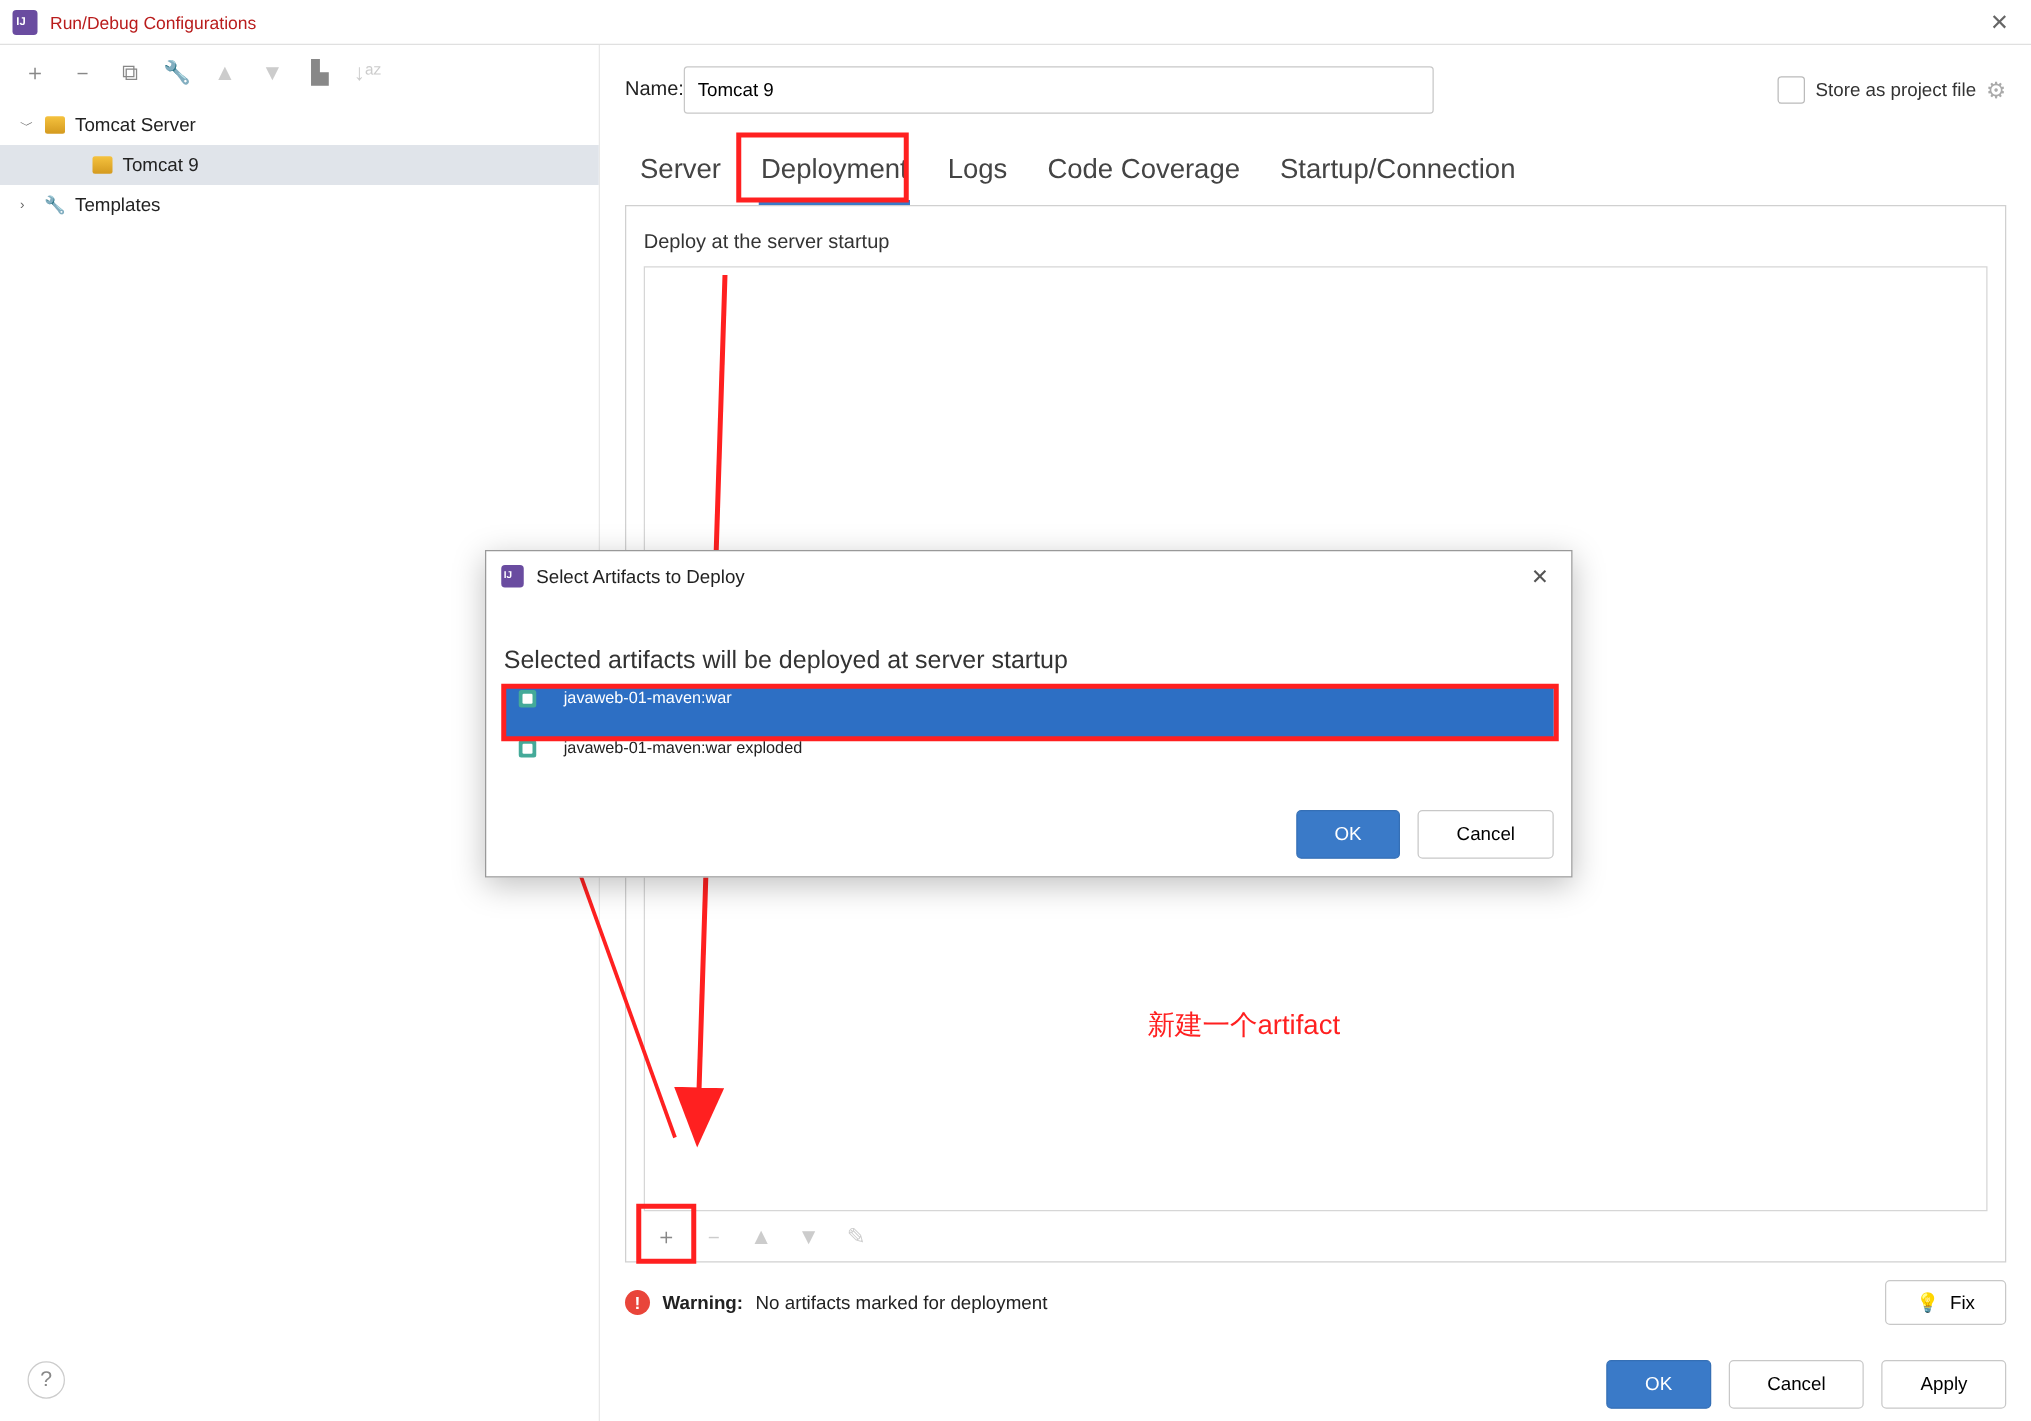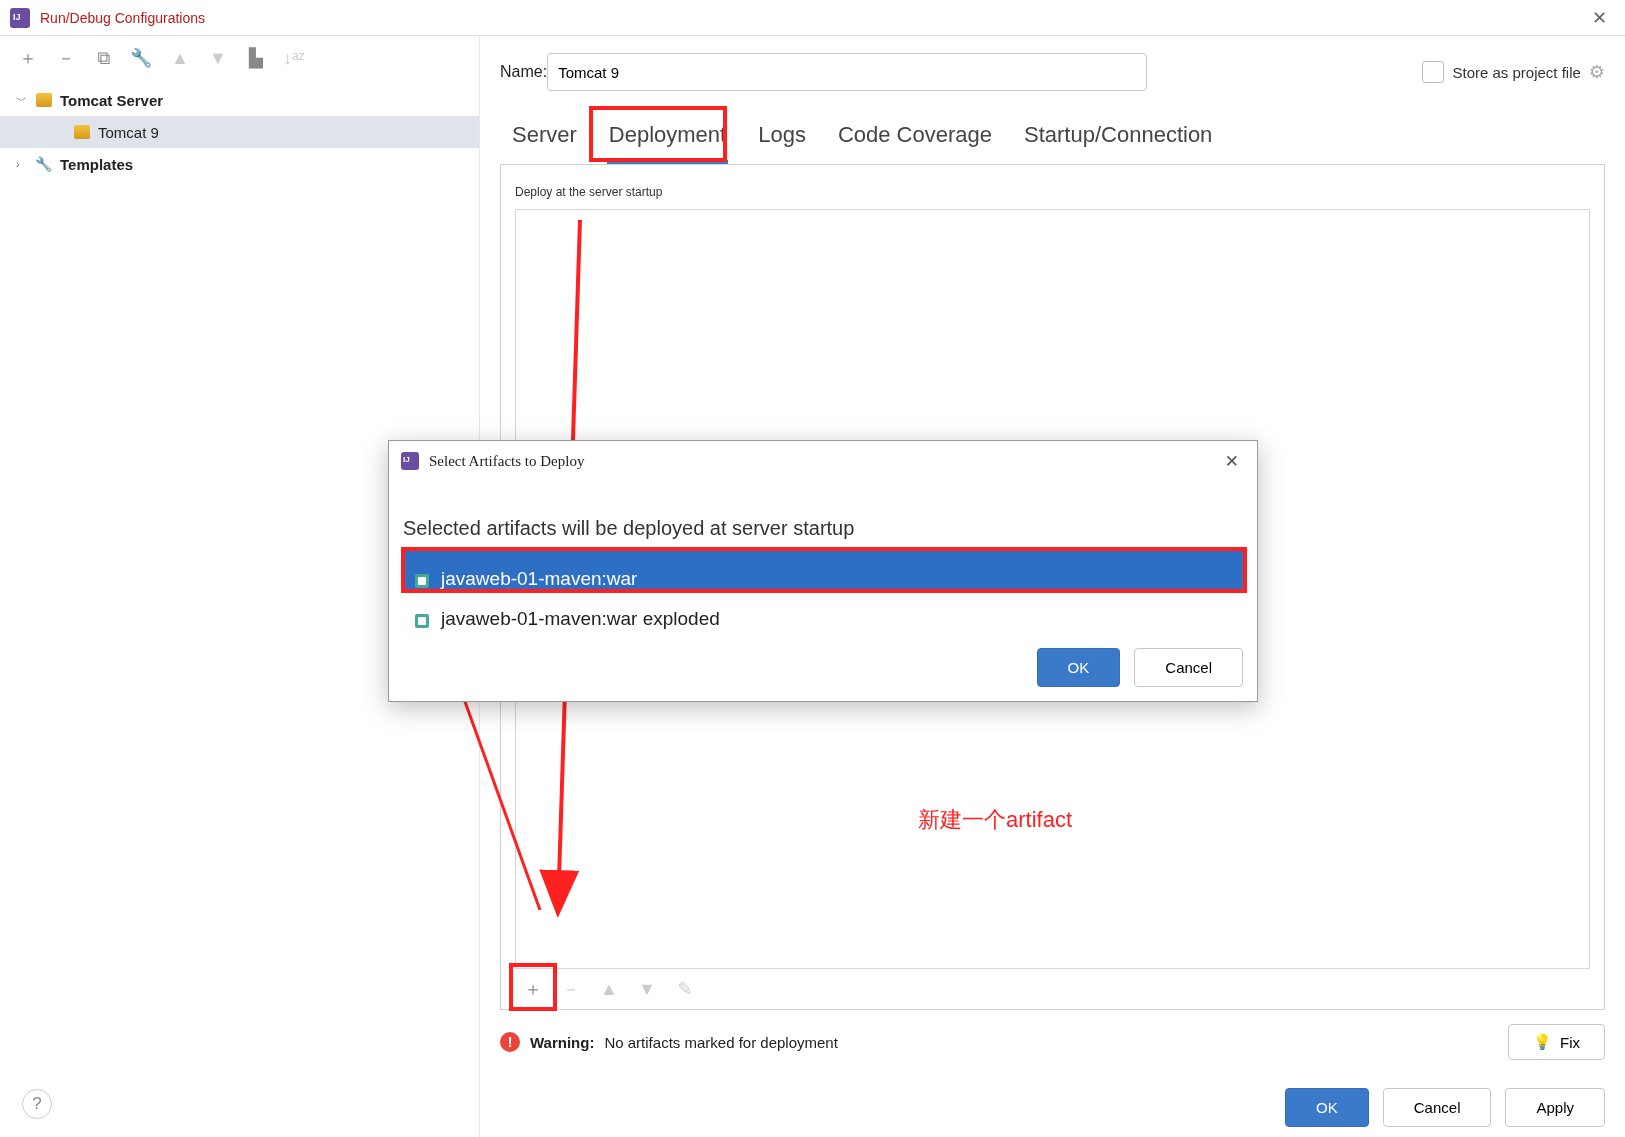--- a/index.html
+++ b/index.html
@@ -13,37 +13,37 @@
 .left-pane { width: 480px; border-right: 1px solid #e8e8e8; display:flex; flex-direction:column; padding-bottom:10px;}
 .left-toolbar { height: 44px; display:flex; align-items:center; gap:18px; padding:0 18px;}
 .tb-icon { width:20px; height:20px; display:flex; align-items:center; justify-content:center; color:#888; cursor:pointer; font-size:18px;}
 .tb-icon.disabled{color:#ccc;}
 .tree { padding: 4px 0; flex:1;}
 .tree-row { display:flex; align-items:center; height:32px; padding:0 16px; cursor:pointer;}
 .tree-row.child{padding-left:72px;}
 .tree-row.selected{background:#e0e4ea;}
 .tree-row .arrow{width:18px;color:#666;font-size:11px;}
 .tree-row .node-icon{width:20px;height:16px;margin-right:6px;display:inline-flex;align-items:center;justify-content:center;}
-.tree-row .bold{font-weight:700;color:#222;font-size:15px;}
+.tree-row .bold{font-weight:400;color:#222;font-size:15px;}
 .tree-row .norm{font-size:15px;color:#222;}
 .cat-icon{width:16px;height:14px;background:linear-gradient(#f5c23e,#d49a1f);border-radius:2px;display:inline-block;}
 .wrench-icon{color:#888;font-size:14px;}
 .right-pane { flex:1; display:flex; flex-direction:column; padding:0 20px 10px 20px; position:relative;}
 .name-row { display:flex; align-items:center; height:60px; padding-top:12px;}
 .name-label{font-size:16px;color:#222;}
 .name-input{flex:0 0 600px;height:38px;border:1px solid #c8c8c8;border-radius:3px;padding:0 10px;font-size:15px;}
 .store-wrap{margin-left:auto;display:flex;align-items:center;gap:8px;font-size:15px;color:#333;}
 .store-wrap .chk{width:22px;height:22px;border:1px solid #bbb;border-radius:3px;}
 .gear-gray{color:#aaa;font-size:18px;}
 .tabs-row{display:flex;gap:28px;padding:20px 0 0 10px;font-size:22px;color:#444;position:relative;}
 .tabs-row .tab{padding:6px 2px 12px 2px;cursor:pointer;}
 .tabs-row .tab.active{border-bottom:4px solid #3a7ac8;font-weight:500;}
 .redbox-tab{position:absolute;border:4px solid #ff2020;left:89px;top:10px;width:138px;height:56px;pointer-events:none;}
 .content-box{border:1px solid #d0d0d0;border-top:1px solid #d0d0d0;margin-top:0;flex:1;display:flex;flex-direction:column;padding:14px 14px 0 14px;position:relative;}
-.section-title{font-size:12px;color:#333;margin:6px 0 10px 0;}
+.section-title{font-size:16px;color:#333;margin:6px 0 10px 0;}
 .artifact-area{flex:1;border:1px solid #d6d6d6;background:#fff;position:relative;}
 .area-toolbar{display:flex;align-items:center;gap:14px;padding:8px 6px;border-top:0;}
 .area-toolbar .ic{width:24px;height:24px;display:flex;align-items:center;justify-content:center;color:#888;font-size:18px;cursor:pointer;}
 .area-toolbar .ic.disabled{color:#ccc;}
 .redbox-plus{border:4px solid #ff2020;position:absolute;left:-6px;top:-6px;width:48px;height:48px;pointer-events:none;}
 .area-toolbar-wrap{position:relative;display:inline-block;}
 .warning-row{display:flex;align-items:center;gap:10px;padding:14px 0;font-size:15px;}
 .warn-icon{width:20px;height:20px;border-radius:50%;background:#e9453a;color:#fff;display:flex;align-items:center;justify-content:center;font-weight:bold;font-size:14px;}
 .warn-bold{font-weight:600;}
 .fix-btn{margin-left:auto;background:#fff;border:1px solid #c8c8c8;border-radius:4px;padding:8px 24px;display:flex;align-items:center;gap:8px;font-size:15px;cursor:pointer;}
@@ -52,26 +52,26 @@
 .footer-row .spacer{flex:1;}
 .btn{border:1px solid #c8c8c8;background:#fff;border-radius:4px;padding:10px 30px;font-size:15px;cursor:pointer;}
 .btn.primary{background:#3a7ac8;border-color:#356fb5;color:#fff;}
 .help-circle{width:30px;height:30px;border:1px solid #ccc;border-radius:50%;display:flex;align-items:center;justify-content:center;color:#888;font-size:17px;position:absolute;left:22px;bottom:18px;}
 
 
 .inner-dialog{position:absolute;left:388px;top:440px;width:870px;background:#fff;border:1px solid #999;box-shadow:0 6px 24px rgba(0,0,0,0.25);z-index:50;}
 .inner-titlebar{height:40px;display:flex;align-items:center;padding:0 12px;}
 .inner-titlebar .app-icon{width:18px;height:18px;background:#6a4ca0;border-radius:3px;margin-right:10px;position:relative;}
 .inner-titlebar .app-icon::after{content:"IJ";color:#fff;font-size:8px;font-weight:bold;position:absolute;left:2px;top:3px;}
-.inner-titlebar .t{font-size:15px;flex:1;font-family:Liberation Serif, serif;}
+.inner-titlebar .t{font-size:15px;flex:1;}
 .inner-titlebar .x{font-size:17px;color:#555;cursor:pointer;padding:0 6px;}
 .inner-body{padding:4px 14px 14px 14px;}
 .inner-desc{font-size:20px;color:#333;margin-bottom:10px;margin-top:32px;}
 .art-list{border:0;}
-.art-row{display:flex;align-items:flex-end;height:40px;padding:0 10px;gap:10px;font-size:19px;}
+.art-row{display:flex;align-items:flex-start;height:40px;padding:0 10px;gap:20px;font-size:13px;}
 .art-row.sel{background:#2d6fc4;color:#fff;}
 .art-row .aicon{width:18px;height:18px;display:inline-block;}
 .aicon svg{width:18px;height:18px;}
 .redbox-art{border:4px solid #ff2020;position:absolute;pointer-events:none;}
 .inner-buttons{display:flex;justify-content:flex-end;gap:14px;margin-top:18px;}
 .annotation-text{position:absolute;color:#ff2020;font-size:22px;font-weight:500;left:918px;top:805px;z-index:40;}
 svg.arrow-overlay{position:absolute;left:0;top:0;pointer-events:none;z-index:45;}
 </style>
 </head>
 <body>

